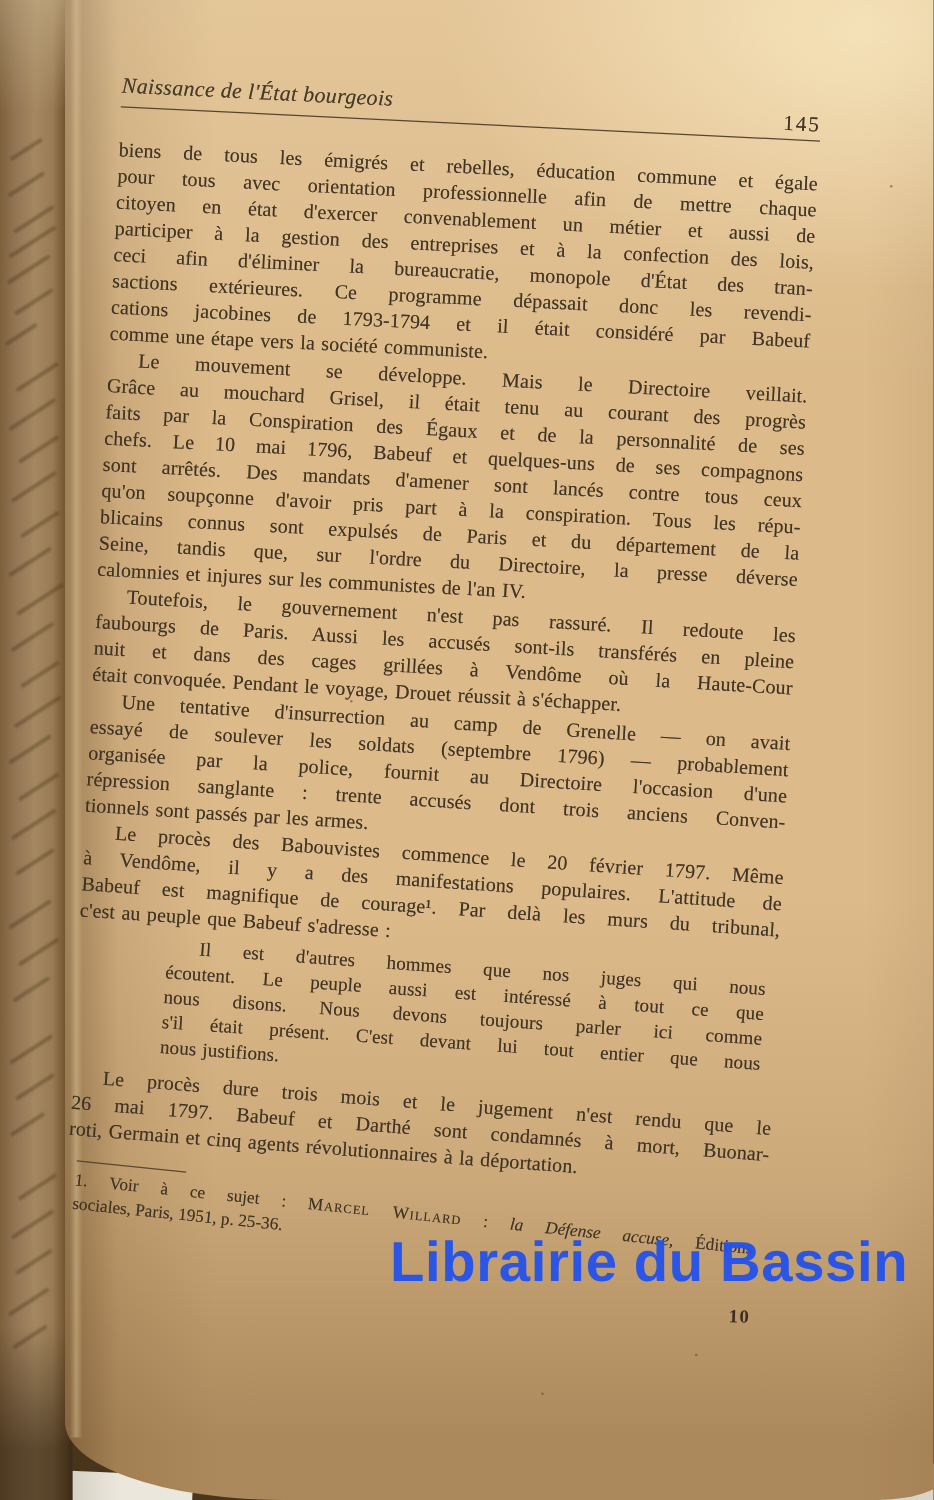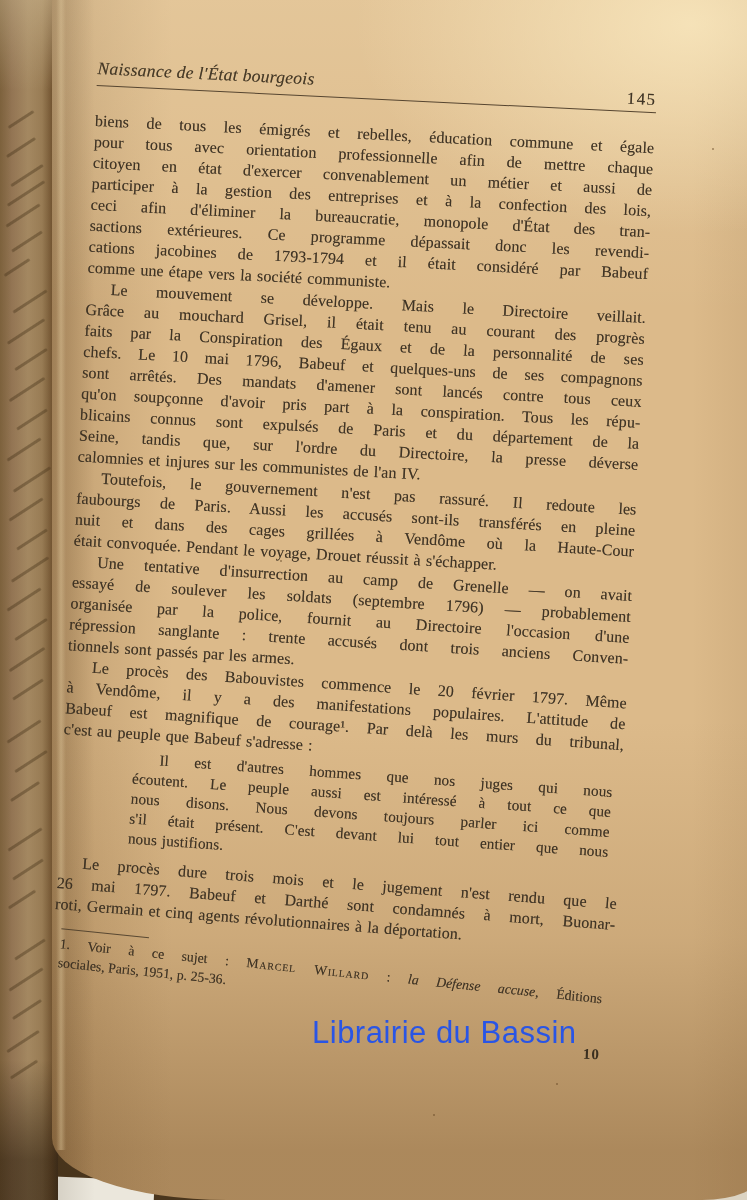--- a/index.html
+++ b/index.html
@@ -58,23 +58,23 @@
   .tilt6{transform:rotate(1.5deg);}
   #footnote{margin-top:14px;margin-left:6px;width:545px;font-size:13.8px;line-height:19px;
     transform:rotate(3deg);transform-origin:0 0;}
   #fn-rule{width:88px;border-top:1px solid #594832;margin-bottom:5px;}
   #fn-line1{text-align:justify;text-align-last:justify;}
   #fn-line1 .sc{font-variant:small-caps;letter-spacing:.8px;}
   #fn-line1 .i{font-style:italic;}
   #signature{position:absolute;left:583px;top:1046px;z-index:3;font-size:15px;font-weight:bold;
     letter-spacing:1px;color:#3a2f20;transform:rotate(2deg);}
   #watermark{
-    position:absolute;left:312px;top:1015px;z-index:5;white-space:nowrap;
+    position:absolute;left:312px;top:984px;z-index:5;white-space:nowrap;
     font-family:"Liberation Sans","DejaVu Sans",sans-serif;
-    font-size:31px;letter-spacing:.5px;opacity:.96;
+    font-size:45px;letter-spacing:.5px;opacity:.96;font-weight:bold;
   }
   #gutter-vignette{position:absolute;inset:0;z-index:4;pointer-events:none;
     background:linear-gradient(to right,rgba(48,33,14,.28),rgba(0,0,0,0) 95px);}
 </style>
 </head>
 <body>
 
 <div id="photo">
 
   <div id="sliver-left" class="sliver"></div>

